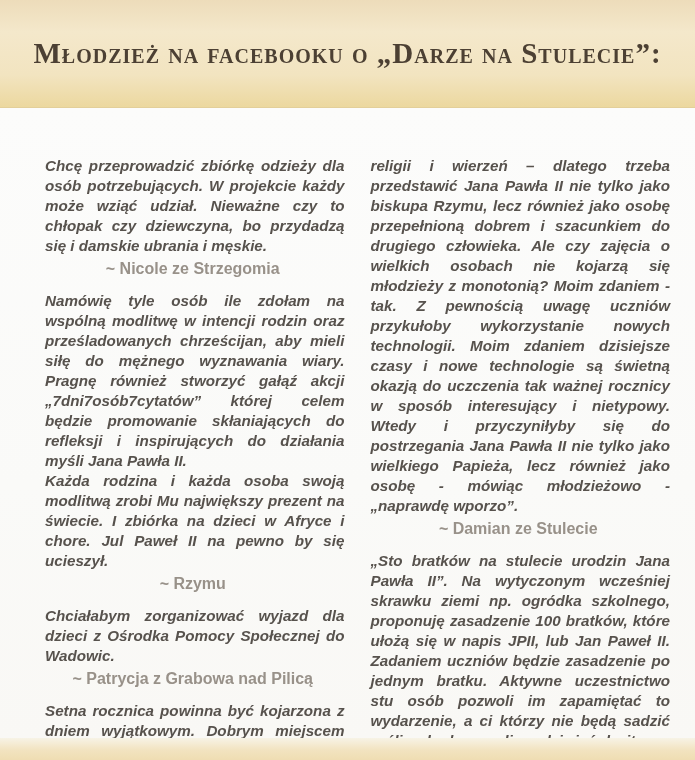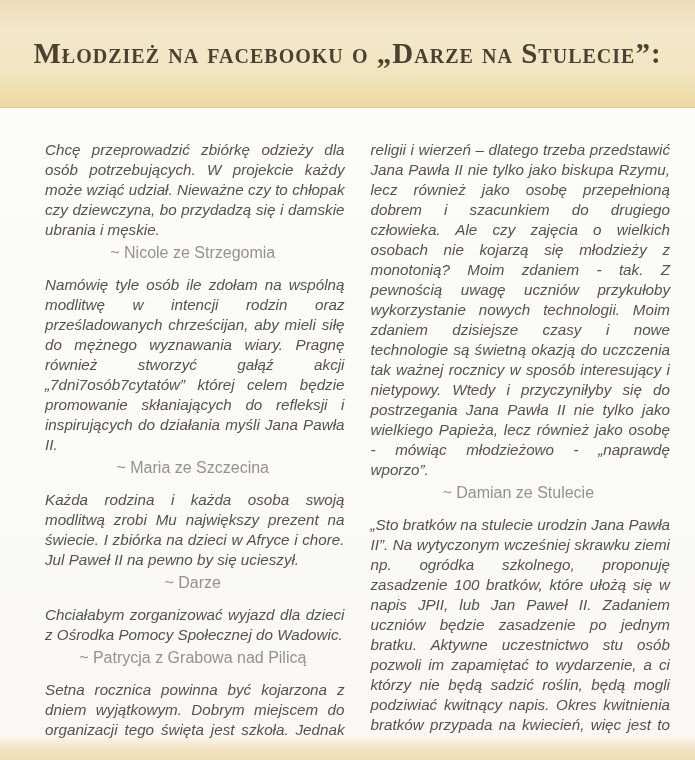--- a/index.html
+++ b/index.html
@@ -39,24 +39,25 @@
     letter-spacing: 1px;
     white-space: nowrap;
     color: #4c4033;
     text-align: center;
   }
   
   .content {
     flex: 1 1 auto;
     display: flex;
     gap: 26px;
-    padding: 32px 25px 0 45px;
+    padding: 48px 25px 0 45px;
     background:
       linear-gradient(180deg, #fcfcfb 0%, #fafaf8 60%, #f9f8f5 100%);
     overflow: hidden;
+    font-weight: bold;
   }
   .col {
     flex: 1 1 0;
     min-width: 0;
   }
   .quote {
     margin: 0;
     font-style: italic;
     font-size: 15.2px;
     line-height: 20px;
@@ -86,23 +87,22 @@
 
   <header class="band-top">
     <h1>Młodzież na facebooku o „Darze na Stulecie”:</h1>
   </header>
 
   <main class="content">
     <section class="col">
         <p class="quote">Chcę przeprowadzić zbiórkę odzieży dla osób potrzebujących. W projekcie każdy może wziąć udział. Nieważne czy to chłopak czy dziewczyna, bo przydadzą się i damskie ubrania i męskie.</p>
         <div class="attribution">~ Nicole ze Strzegomia</div>
         <p class="quote">Namówię tyle osób ile zdołam na wspólną modlitwę w intencji rodzin oraz prześladowanych chrześcijan, aby mieli siłę do mężnego wyznawania wiary. Pragnę również stworzyć gałąź akcji „7dni7osób7cytatów” której celem będzie promowanie skłaniających do refleksji i inspirujących do działania myśli Jana Pawła II.</p>
-        <div class="attribution">~ Maria ze Szczecina</div>
         <p class="quote">Każda rodzina i każda osoba swoją modlitwą zrobi Mu największy prezent na świecie. I zbiórka na dzieci w Afryce i chore. Jul Paweł II na pewno by się ucieszył.</p>
-        <div class="attribution">~ Darze</div>
+        <div class="attribution">~ Rzymu</div>
         <p class="quote">Chciałabym zorganizować wyjazd dla dzieci z Ośrodka Pomocy Społecznej do Wadowic.</p>
         <div class="attribution">~ Patrycja z Grabowa nad Pilicą</div>
         <p class="quote">Setna rocznica powinna być kojarzona z dniem wyjątkowym. Dobrym miejscem do organizacji tego święta jest szkoła. Jednak do szkoły uczęszczają również osoby innych</p>
       </section>
     <section class="col">
         <p class="quote">religii i wierzeń – dlatego trzeba przedstawić Jana Pawła II nie tylko jako biskupa Rzymu, lecz również jako osobę przepełnioną dobrem i szacunkiem do drugiego człowieka. Ale czy zajęcia o wielkich osobach nie kojarzą się młodzieży z monotonią? Moim zdaniem - tak. Z pewnością uwagę uczniów przykułoby wykorzystanie nowych technologii. Moim zdaniem dzisiejsze czasy i nowe technologie są świetną okazją do uczczenia tak ważnej rocznicy w sposób interesujący i nietypowy. Wtedy i przyczyniłyby się do postrzegania Jana Pawła II nie tylko jako wielkiego Papieża, lecz również jako osobę - mówiąc młodzieżowo - „naprawdę wporzo”.</p>
         <div class="attribution">~ Damian ze Stulecie</div>
         <p class="quote">„Sto bratków na stulecie urodzin Jana Pawła II”. Na wytyczonym wcześniej skrawku ziemi np. ogródka szkolnego, proponuję zasadzenie 100 bratków, które ułożą się w napis JPII, lub Jan Paweł II. Zadaniem uczniów będzie zasadzenie po jednym bratku. Aktywne uczestnictwo stu osób pozwoli im zapamiętać to wydarzenie, a ci którzy nie będą sadzić roślin, będą mogli podziwiać kwitnący napis. Okres kwitnienia bratków przypada na kwiecień, więc jest to idealna dla szkoły pora, a następnie rozwijają się one aż do końca roku szkolnego. A koszty są przystępne 80 zł za sto bratków.</p>
       </section>
   </main>

